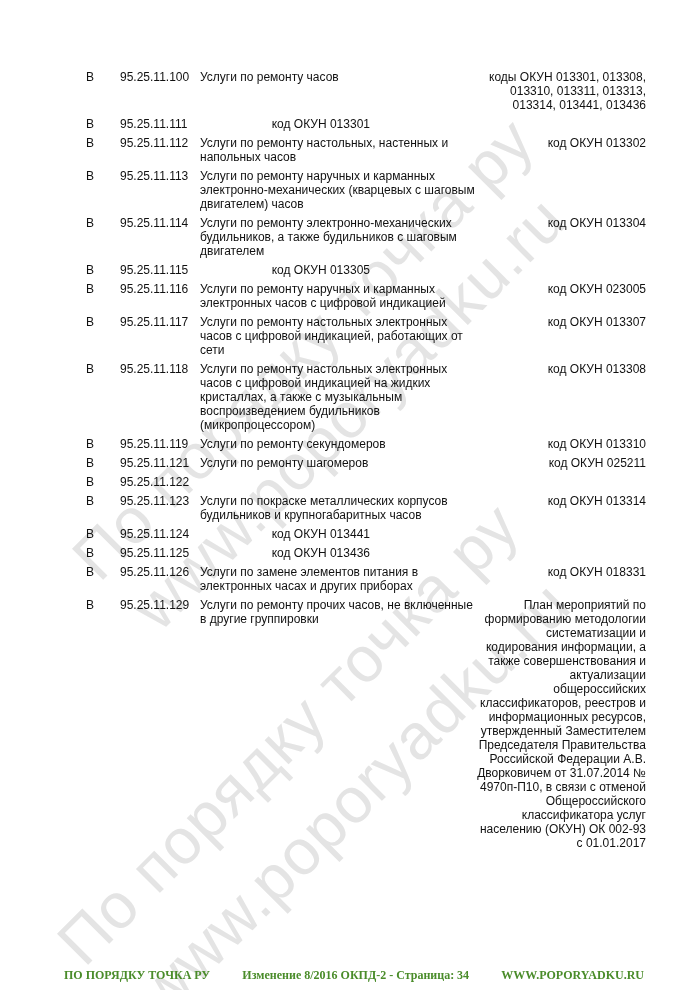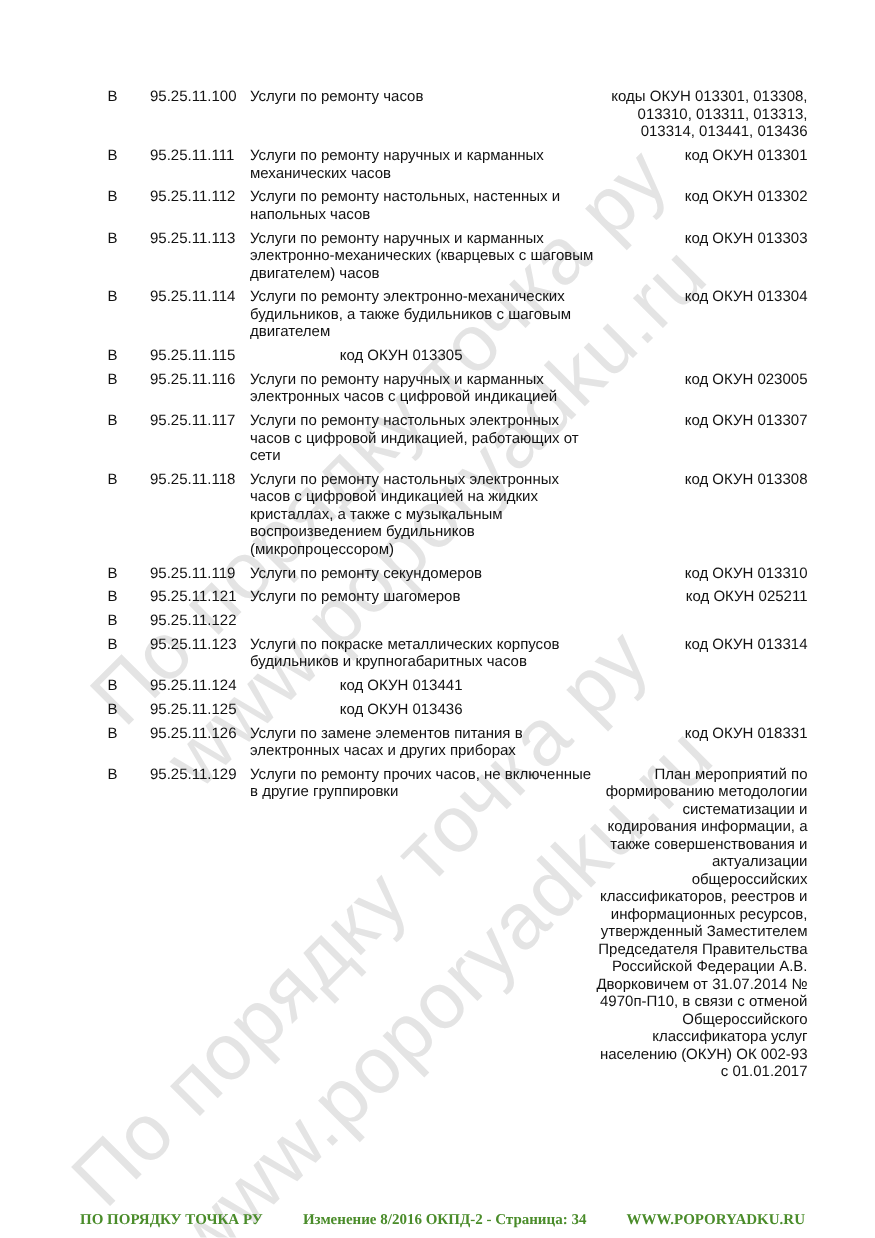--- a/index.html
+++ b/index.html
@@ -34,34 +34,32 @@
 <div class="table" id="table">
     <div class="row">
       <div class="c-sec">В</div>
       <div class="c-code">95.25.11.100</div>
       <div class="c-name">Услуги по ремонту часов</div>
       <div class="c-note">коды ОКУН 013301, 013308, 013310, 013311, 013313, 013314, 013441, 013436</div>
     </div>
     <div class="row">
       <div class="c-sec">В</div>
       <div class="c-code">95.25.11.111</div>
-      <div class="c-name">Услуги по ремонту наручных и карманных механических часов</div>
       <div class="c-note">код ОКУН 013301</div>
     </div>
     <div class="row">
       <div class="c-sec">В</div>
       <div class="c-code">95.25.11.112</div>
       <div class="c-name">Услуги по ремонту настольных, настенных и напольных часов</div>
       <div class="c-note">код ОКУН 013302</div>
     </div>
     <div class="row">
       <div class="c-sec">В</div>
       <div class="c-code">95.25.11.113</div>
       <div class="c-name">Услуги по ремонту наручных и карманных электронно-механических (кварцевых с шаговым двигателем) часов</div>
-      <div class="c-note">код ОКУН 013303</div>
     </div>
     <div class="row">
       <div class="c-sec">В</div>
       <div class="c-code">95.25.11.114</div>
       <div class="c-name">Услуги по ремонту электронно-механических будильников, а также будильников с шаговым двигателем</div>
       <div class="c-note">код ОКУН 013304</div>
     </div>
     <div class="row">
       <div class="c-sec">В</div>
       <div class="c-code">95.25.11.115</div>

